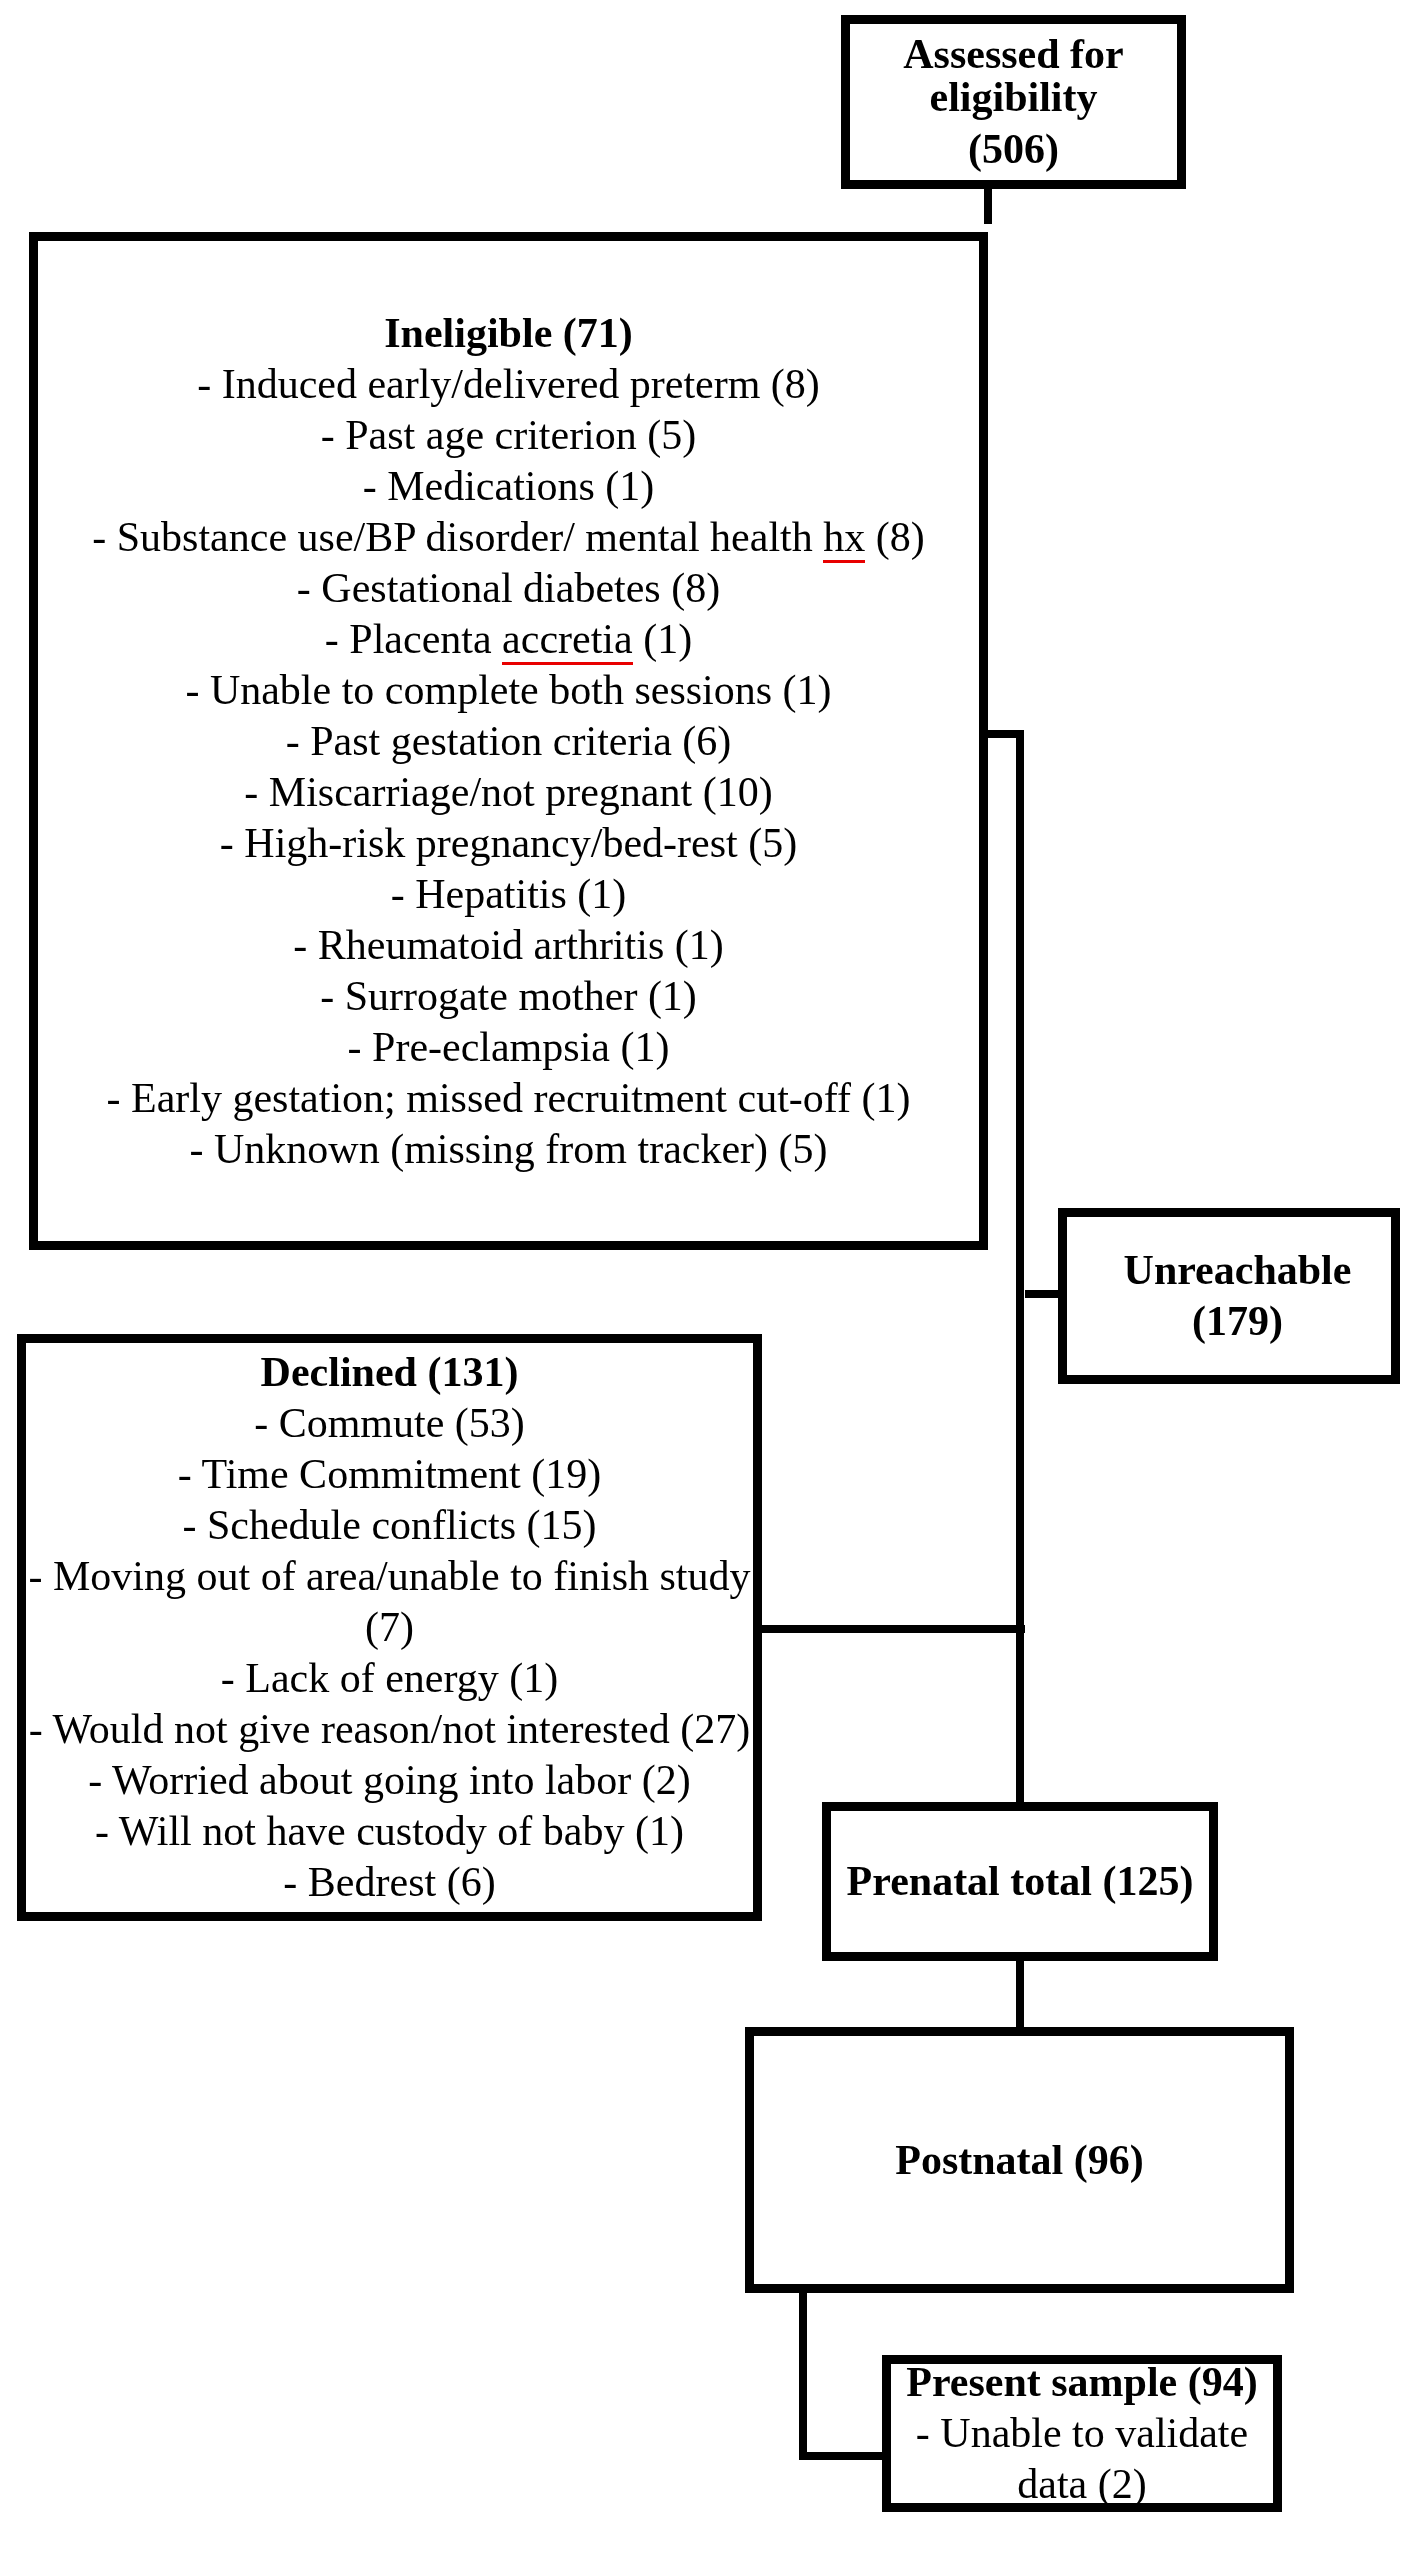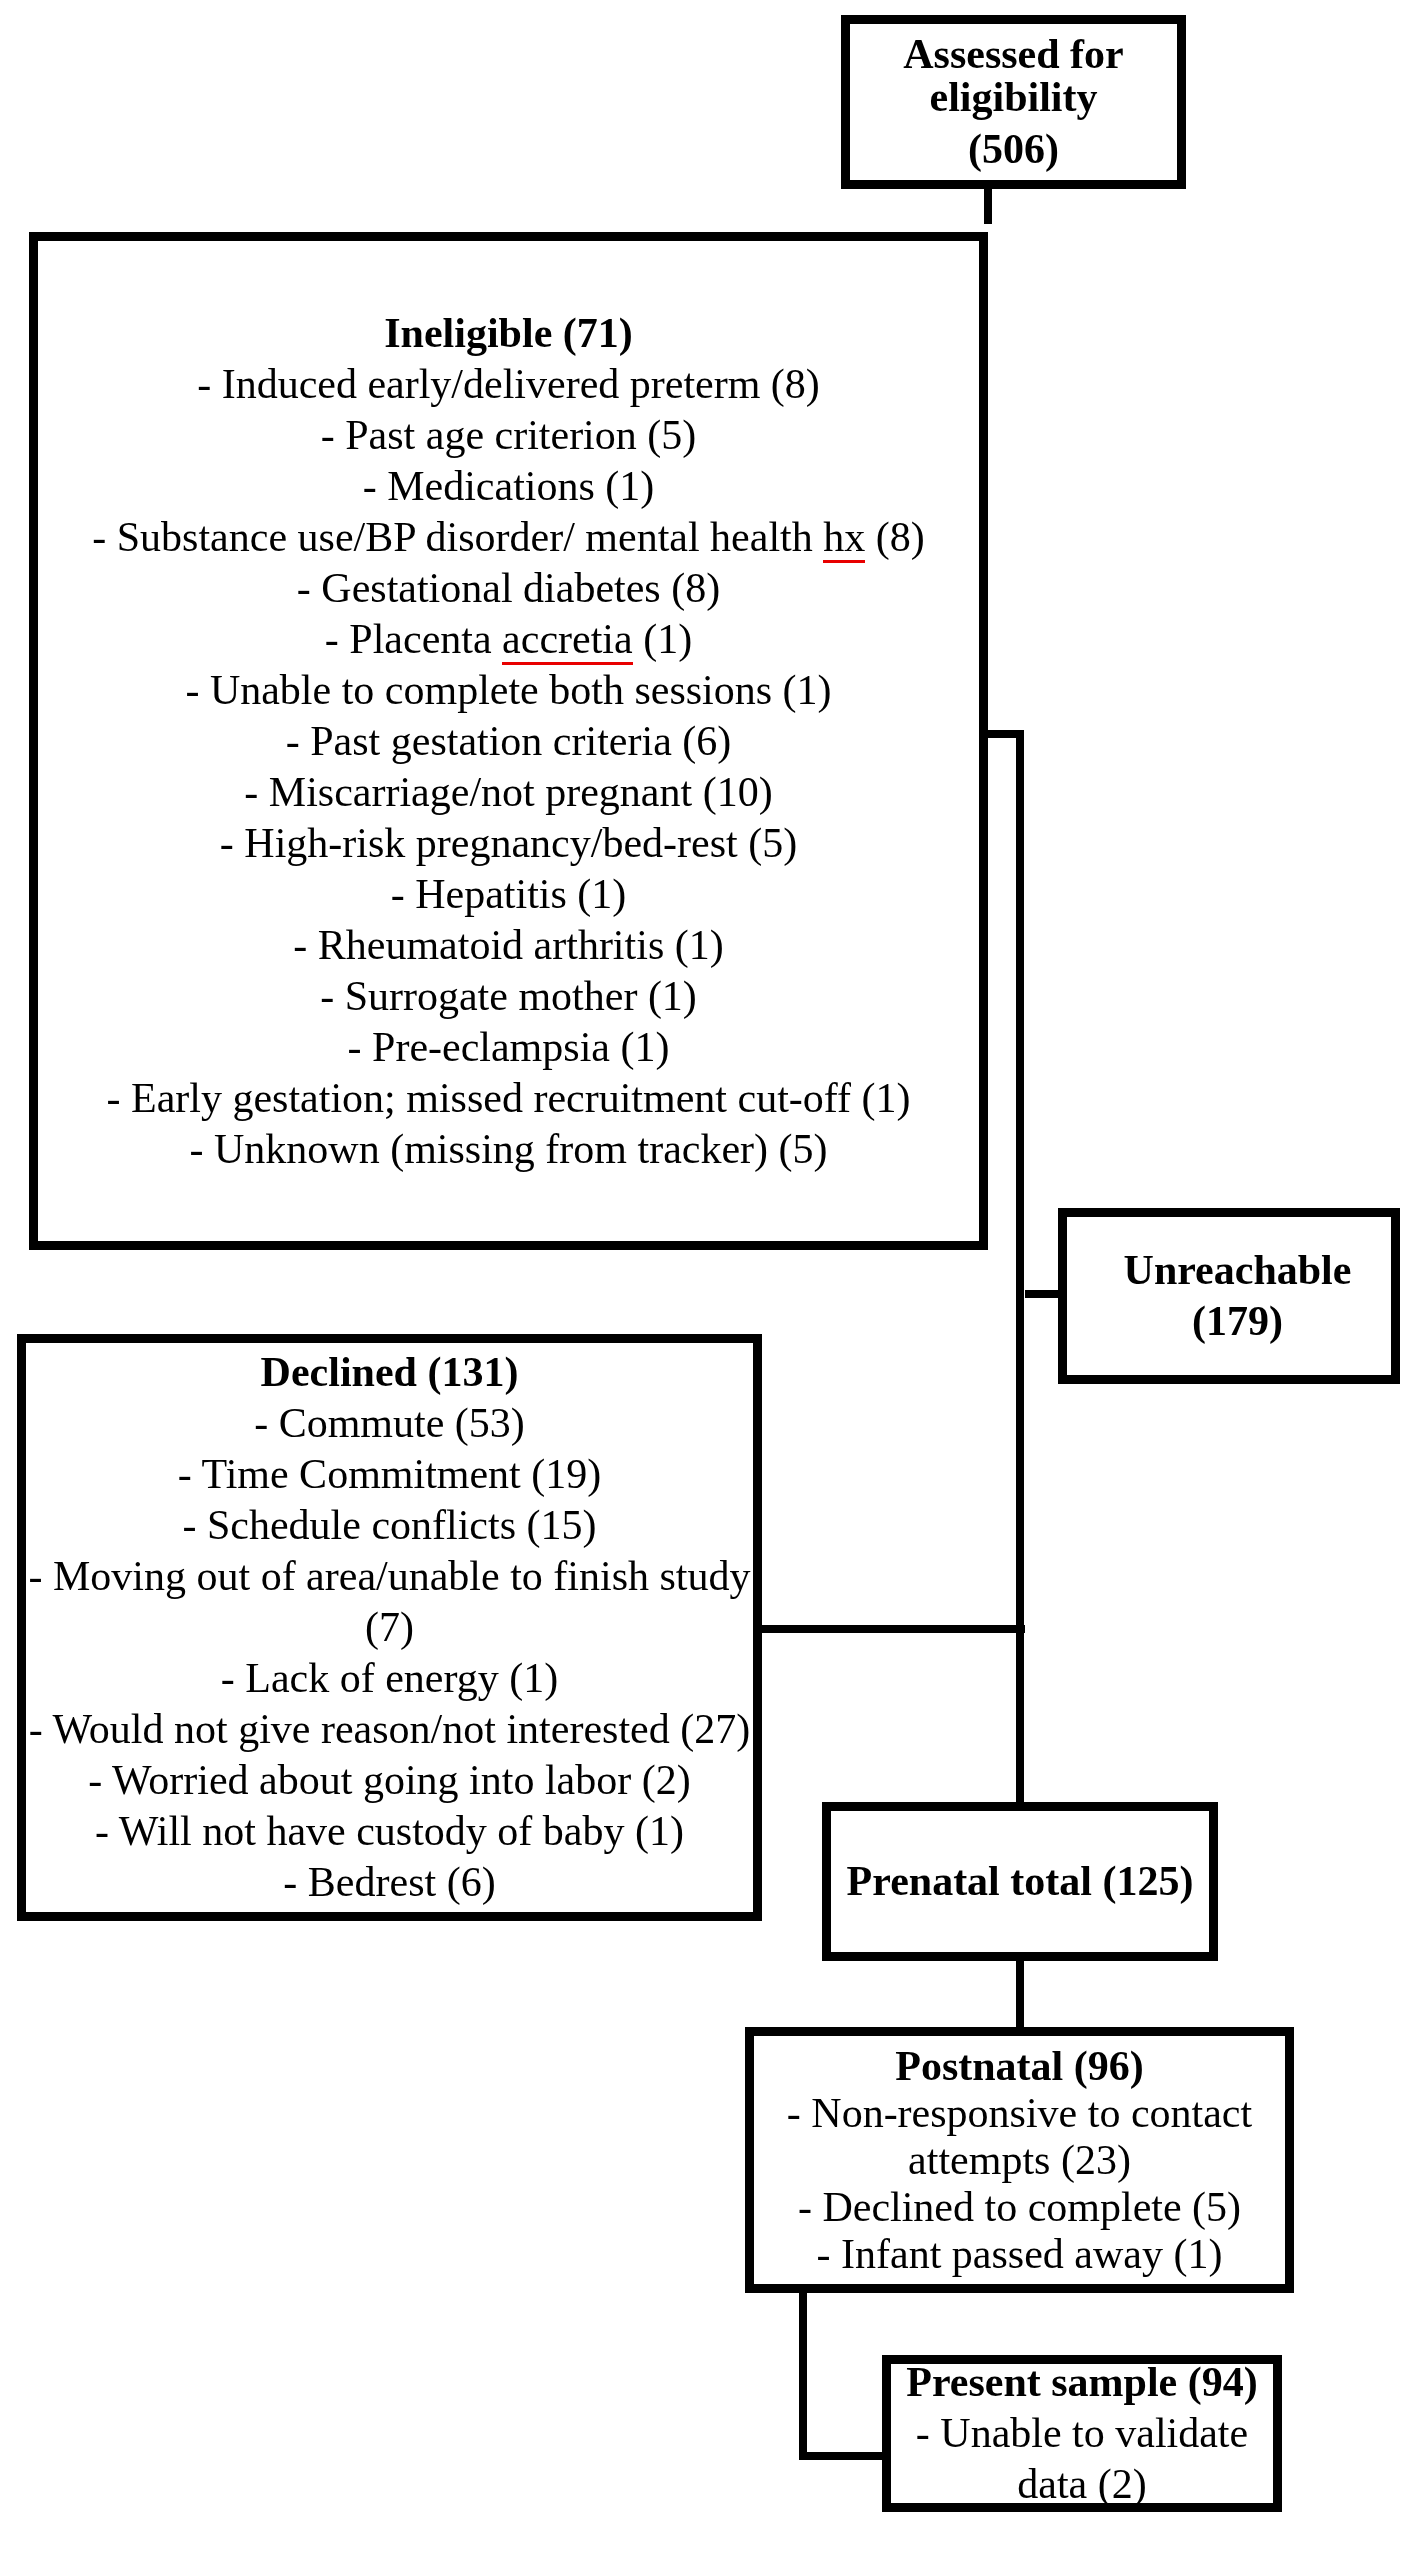--- a/index.html
+++ b/index.html
@@ -112,25 +112,20 @@
         <div class="line">- Bedrest (6)</div>
       </div>
   </div>
 
   <div class="box" id="prenatal-box">
     <div class="title">Prenatal total (125)</div>
   </div>
 
   <div class="box" id="postnatal-box">
     <div class="title">Postnatal (96)</div>
-    <div class="lines">
-        <div class="line">- Non-responsive to contact attempts (23)</div>
-        <div class="line">- Declined to complete (5)</div>
-        <div class="line">- Infant passed away (1)</div>
-      </div>
   </div>
 
   <div class="box" id="present-box">
     <div class="title">Present sample (94)</div>
     <div class="lines">
         <div class="line">- Unable to validate data (2)</div>
       </div>
   </div>
 
 </div>

